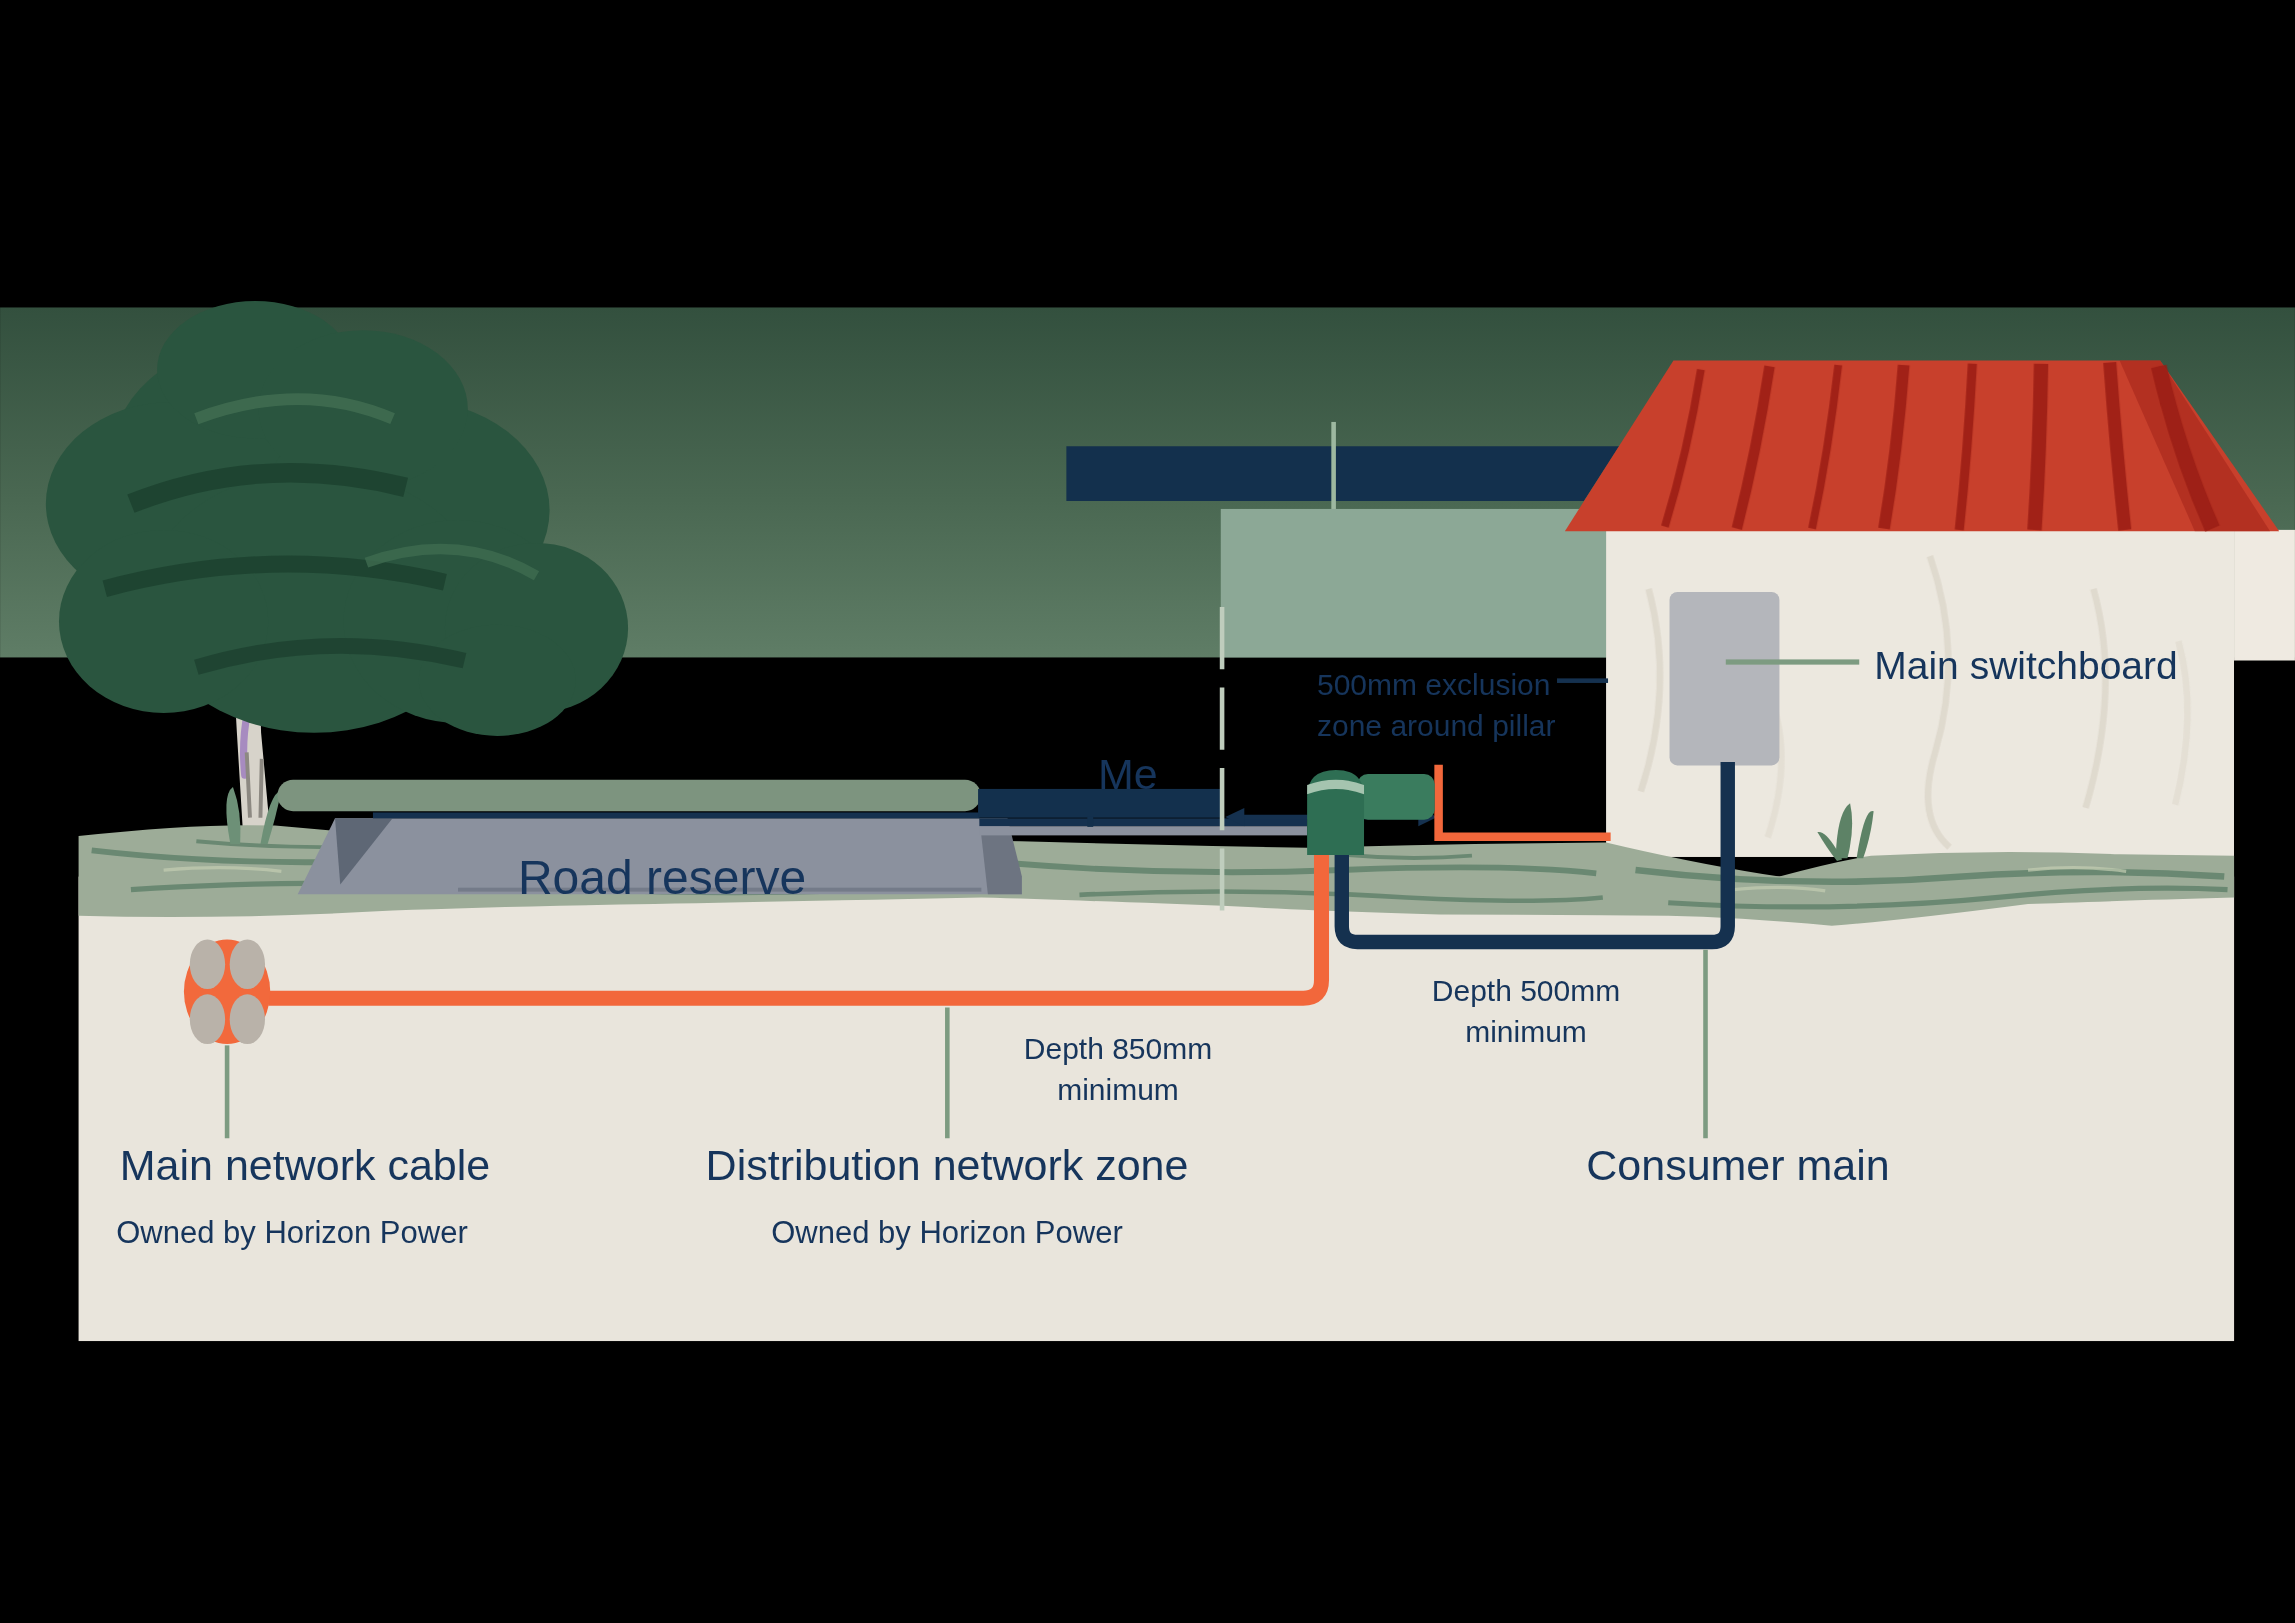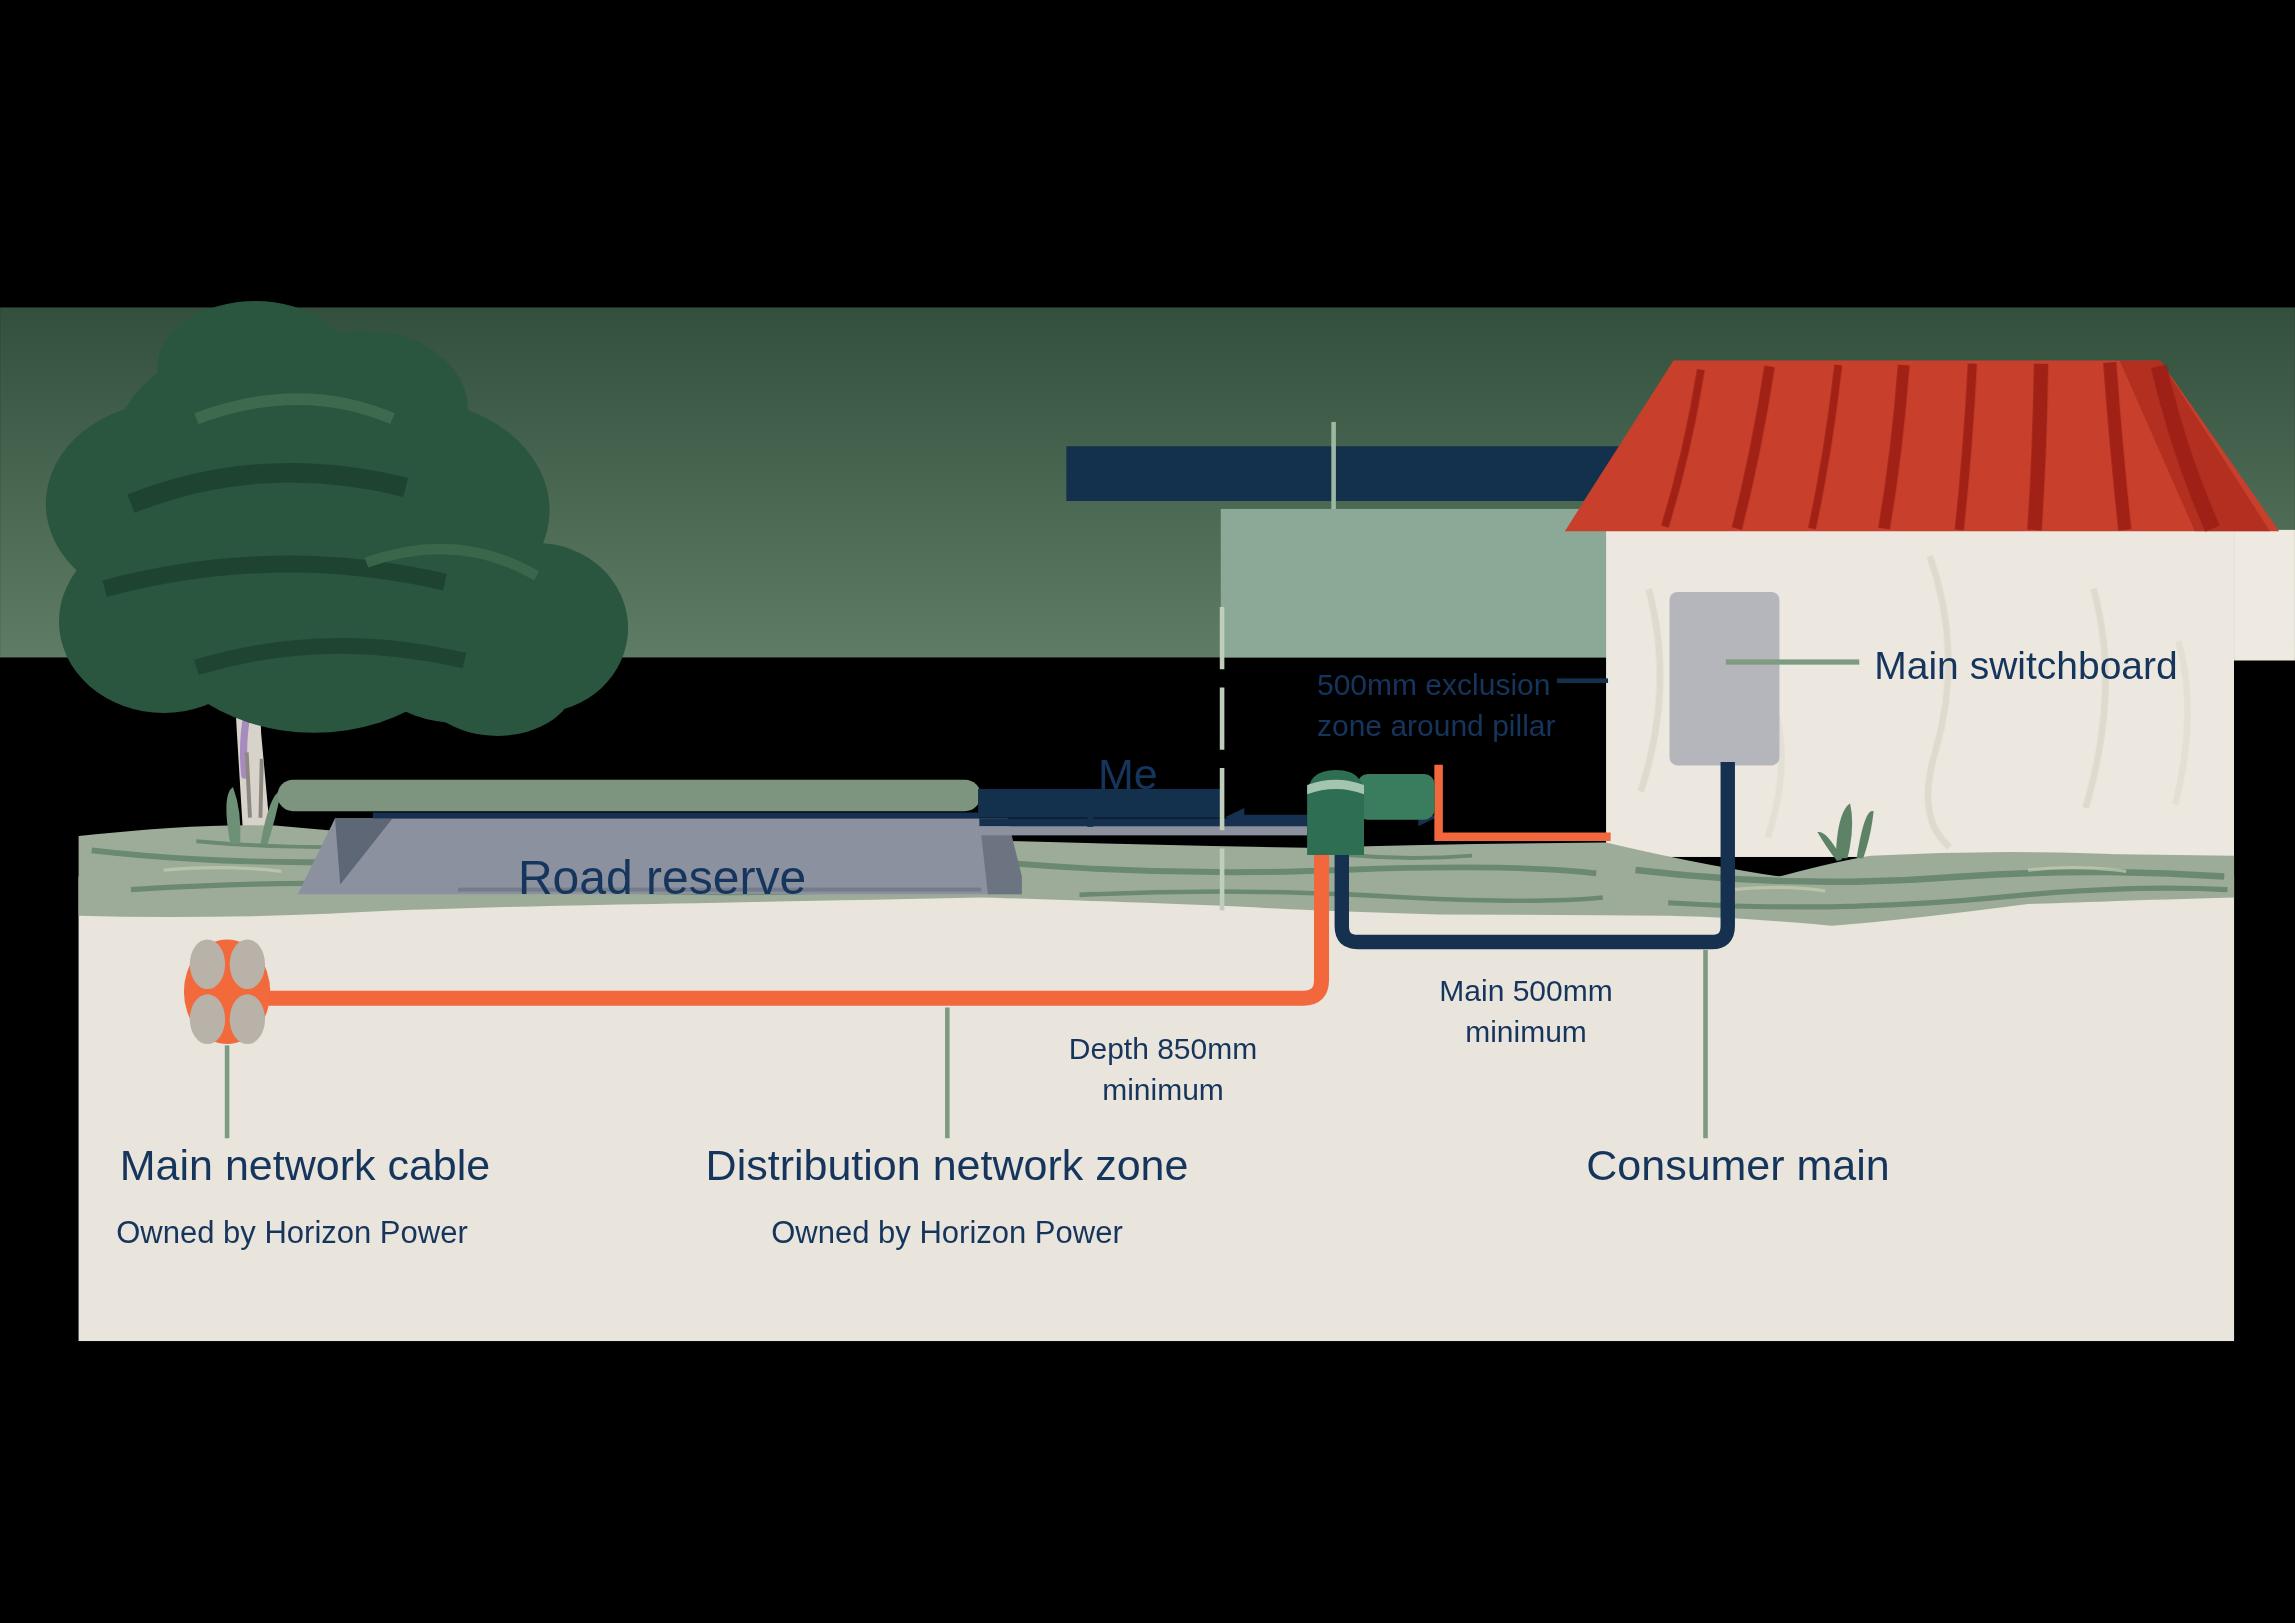--- a/index.html
+++ b/index.html
@@ -188,25 +188,25 @@
 <div class="lbl note" style="left:1317px;top:665px;">
   <div>500mm exclusion</div>
   <div>zone around pillar</div>
 </div>
 
 <div class="lbl road-lbl" style="left:662px;top:861px;">Road reserve</div>
 
 <div class="lbl ctr sb-title" style="left:2026px;top:644px;">Main switchboard</div>
 
 <div class="lbl ctr note" style="left:1526px;top:971px;">
-  <div>Main 500mm</div>
+  <div>Depth 500mm</div>
   <div>minimum</div>
 </div>
 
-<div class="lbl ctr note" style="left:1118px;top:1029px;margin-left:45px;">
+<div class="lbl ctr note" style="left:1118px;top:1029px;">
   <div>Depth 850mm</div>
   <div>minimum</div>
 </div>
 
 <div class="lbl ctr big-title" style="left:305px;top:1144px;text-align:center;">Main network cable</div>
 <div class="lbl ctr sub" style="left:292px;top:1195px;">Owned by Horizon Power</div>
 
 <div class="lbl ctr big-title" style="left:947px;top:1144px;">Distribution network zone</div>
 <div class="lbl ctr sub" style="left:947px;top:1195px;">Owned by Horizon Power</div>
 

